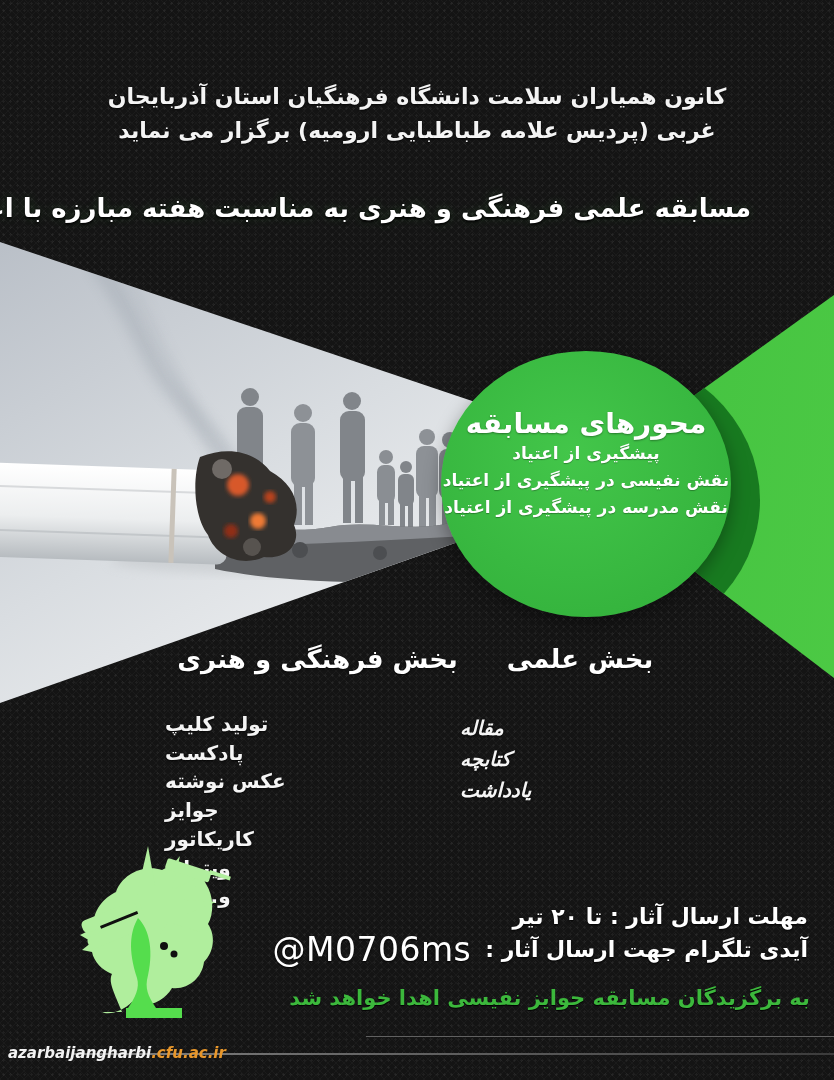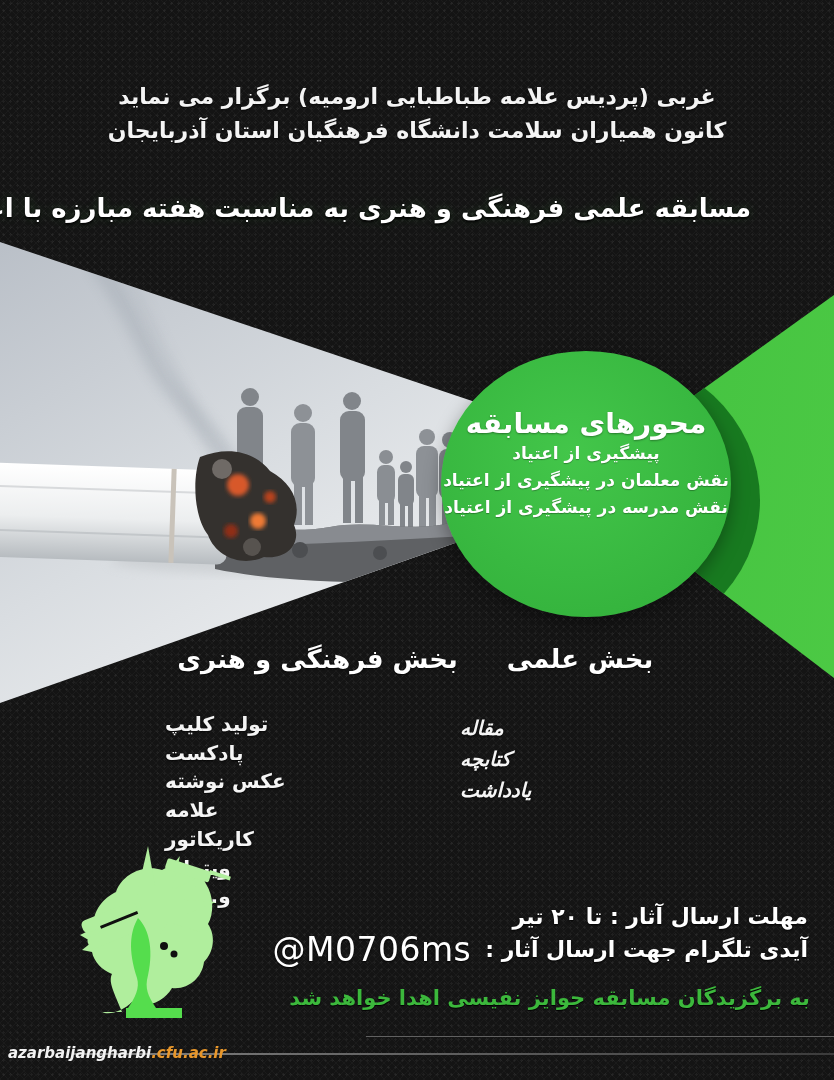--- a/index.html
+++ b/index.html
@@ -183,38 +183,38 @@
   </div>
 
   <div class="abs green-wedge">
     <div class="abs circle-shadow"></div>
   </div>
 
   <div class="abs topics-circle">
     <div class="topics-heading">محورهای مسابقه</div>
     <div class="topics-list">
       <div>پیشگیری از اعتیاد</div>
-      <div>نقش معلمان در پیشگیری از اعتیاد</div>
+      <div>نقش نفیسی در پیشگیری از اعتیاد</div>
       <div>نقش مدرسه در پیشگیری از اعتیاد</div>
     </div>
   </div>
 
   <div class="abs org-block">
+    <div>کانون همیاران سلامت دانشگاه فرهنگیان استان آذربایجان</div>
     <div>غربی (پردیس علامه طباطبایی ارومیه) برگزار می نماید</div>
-    <div>کانون همیاران سلامت دانشگاه فرهنگیان استان آذربایجان</div>
   </div>
 
   <div class="abs main-title">مسابقه علمی فرهنگی و هنری به مناسبت هفته مبارزه با اعتیاد</div>
 
   <div class="abs section-heading" style="left:165px;top:644px;width:305px;">بخش فرهنگی و هنری</div>
   <div class="abs section-list list-cultural">
     <div>تولید کلیپ</div>
     <div>پادکست</div>
     <div>عکس نوشته</div>
-    <div>علامه</div>
+    <div>جوایز</div>
     <div>کاریکاتور</div>
     <div>ویترای</div>
     <div>و.......</div>
   </div>
 
   <div class="abs section-heading" style="left:460px;top:644px;width:240px;">بخش علمی</div>
   <div class="abs section-list list-scientific">
     <div>مقاله</div>
     <div>کتابچه</div>
     <div>یادداشت</div>

